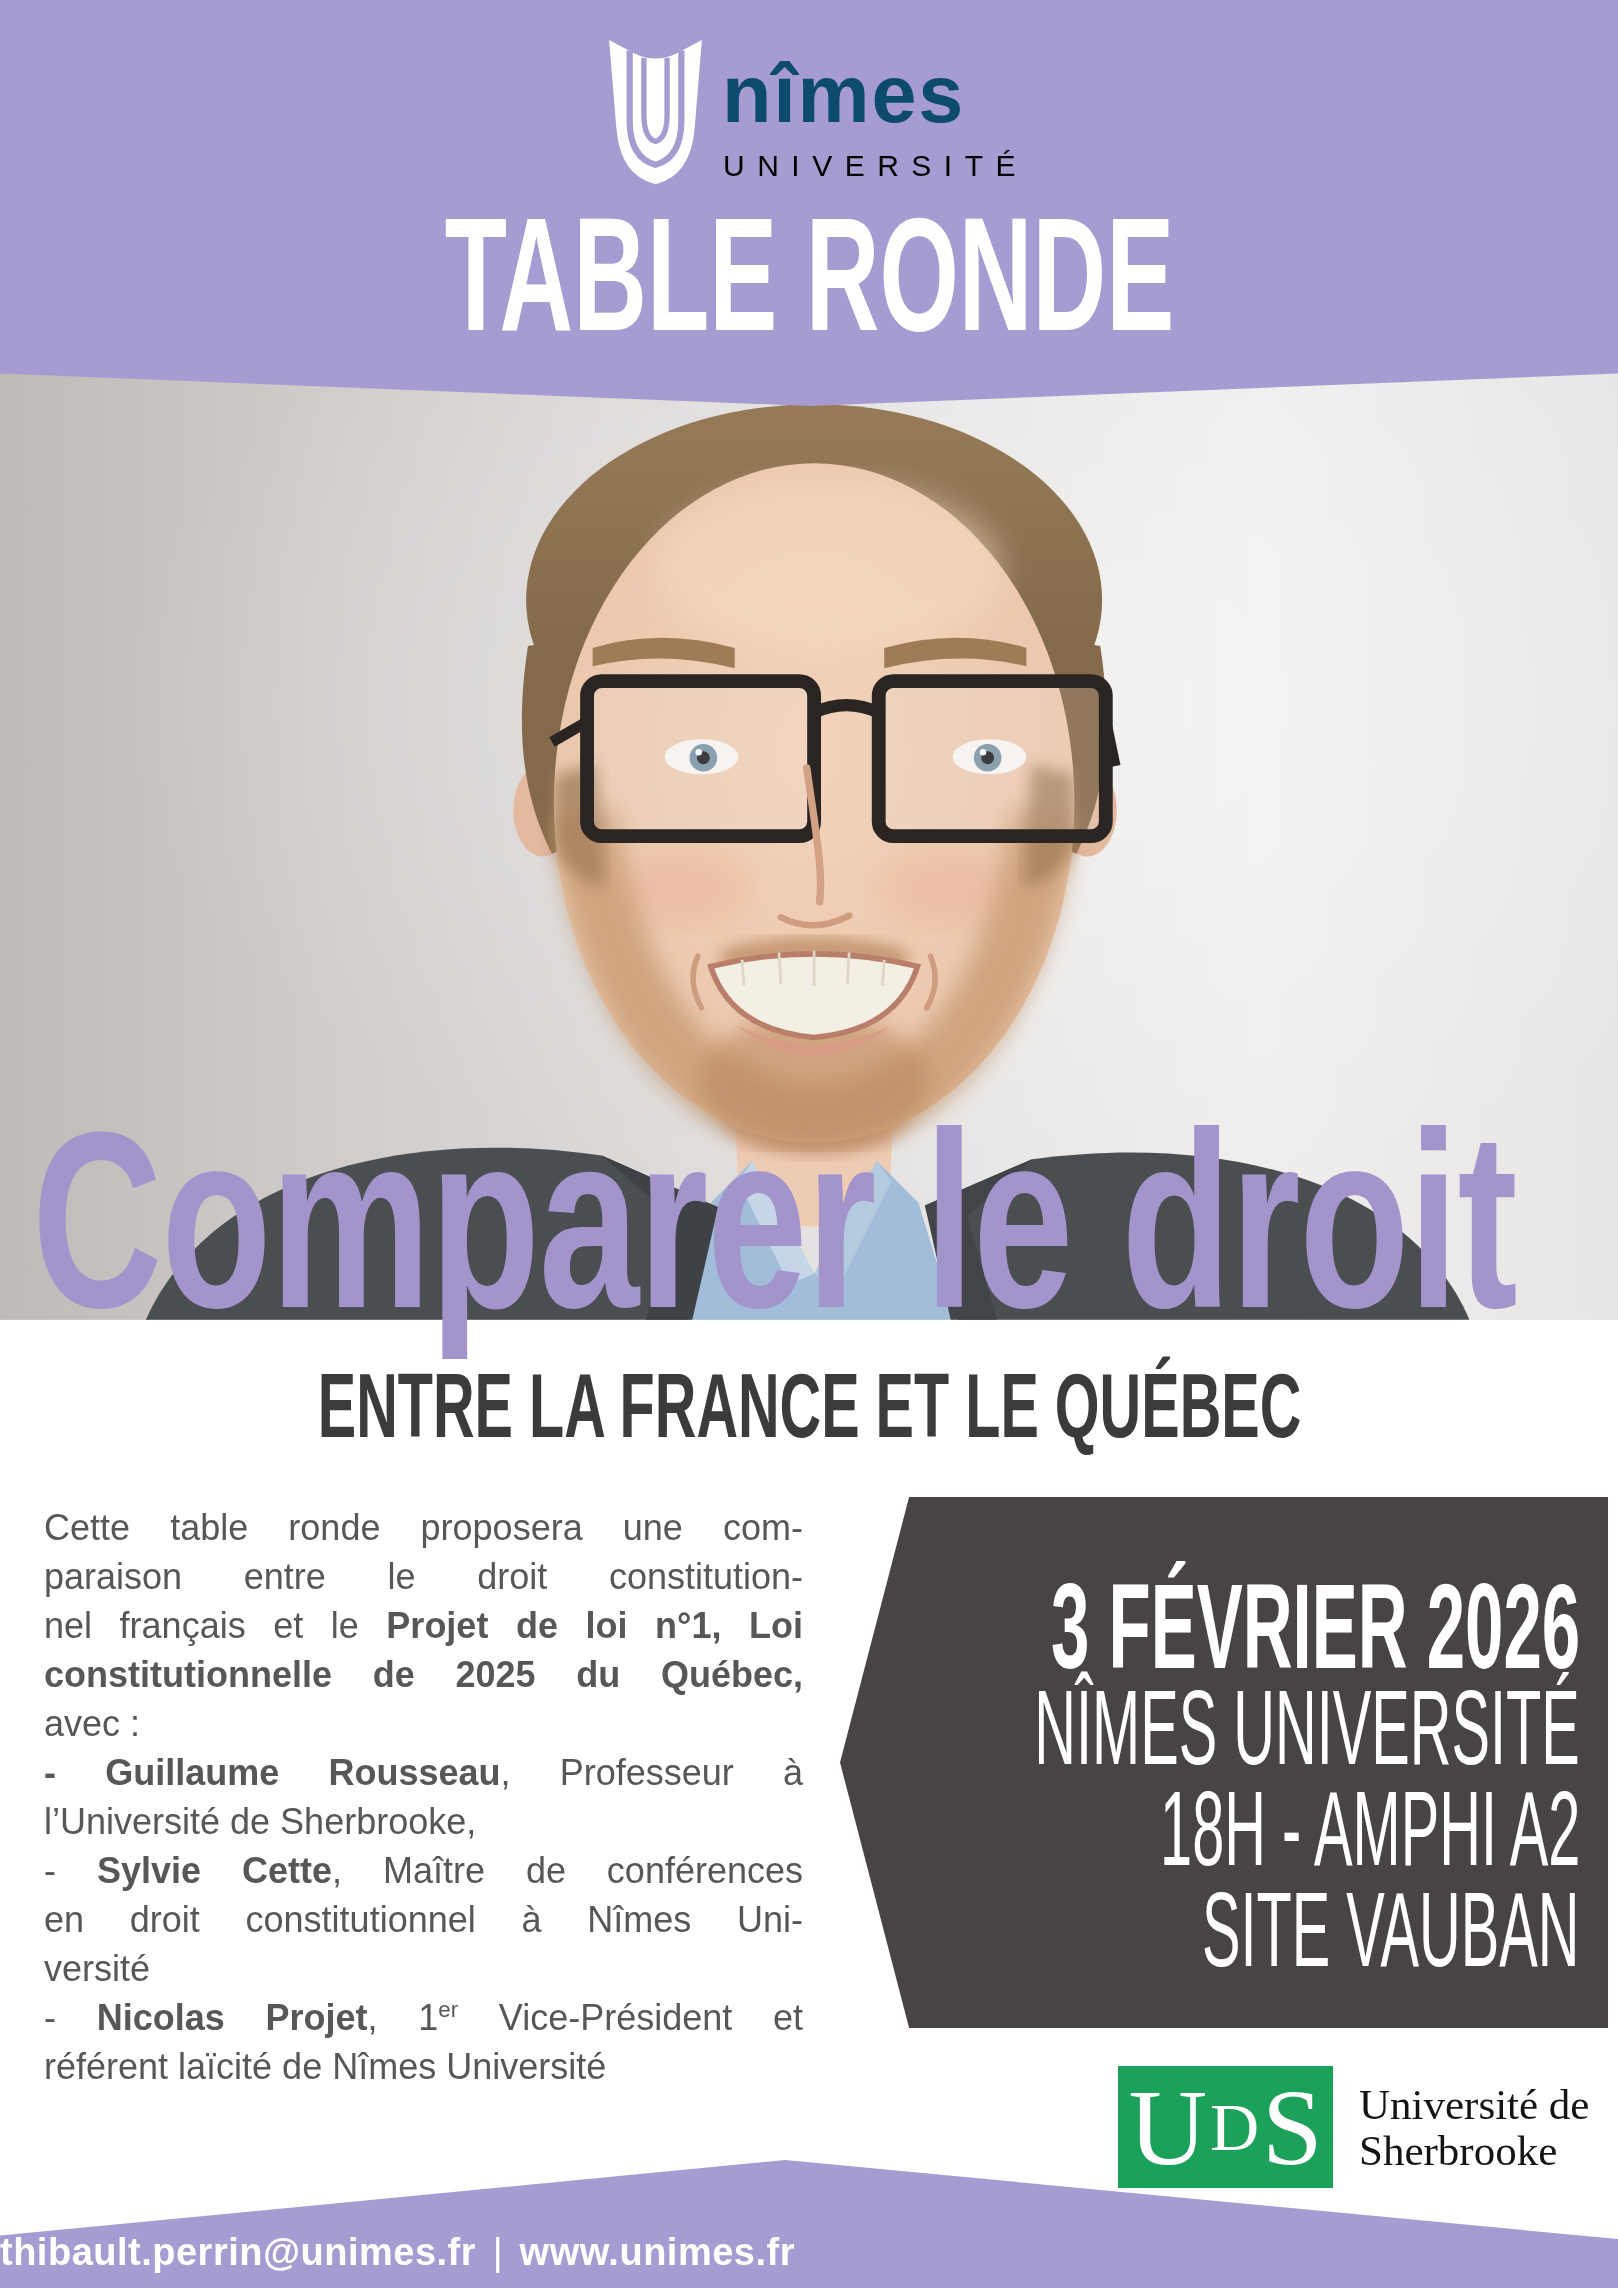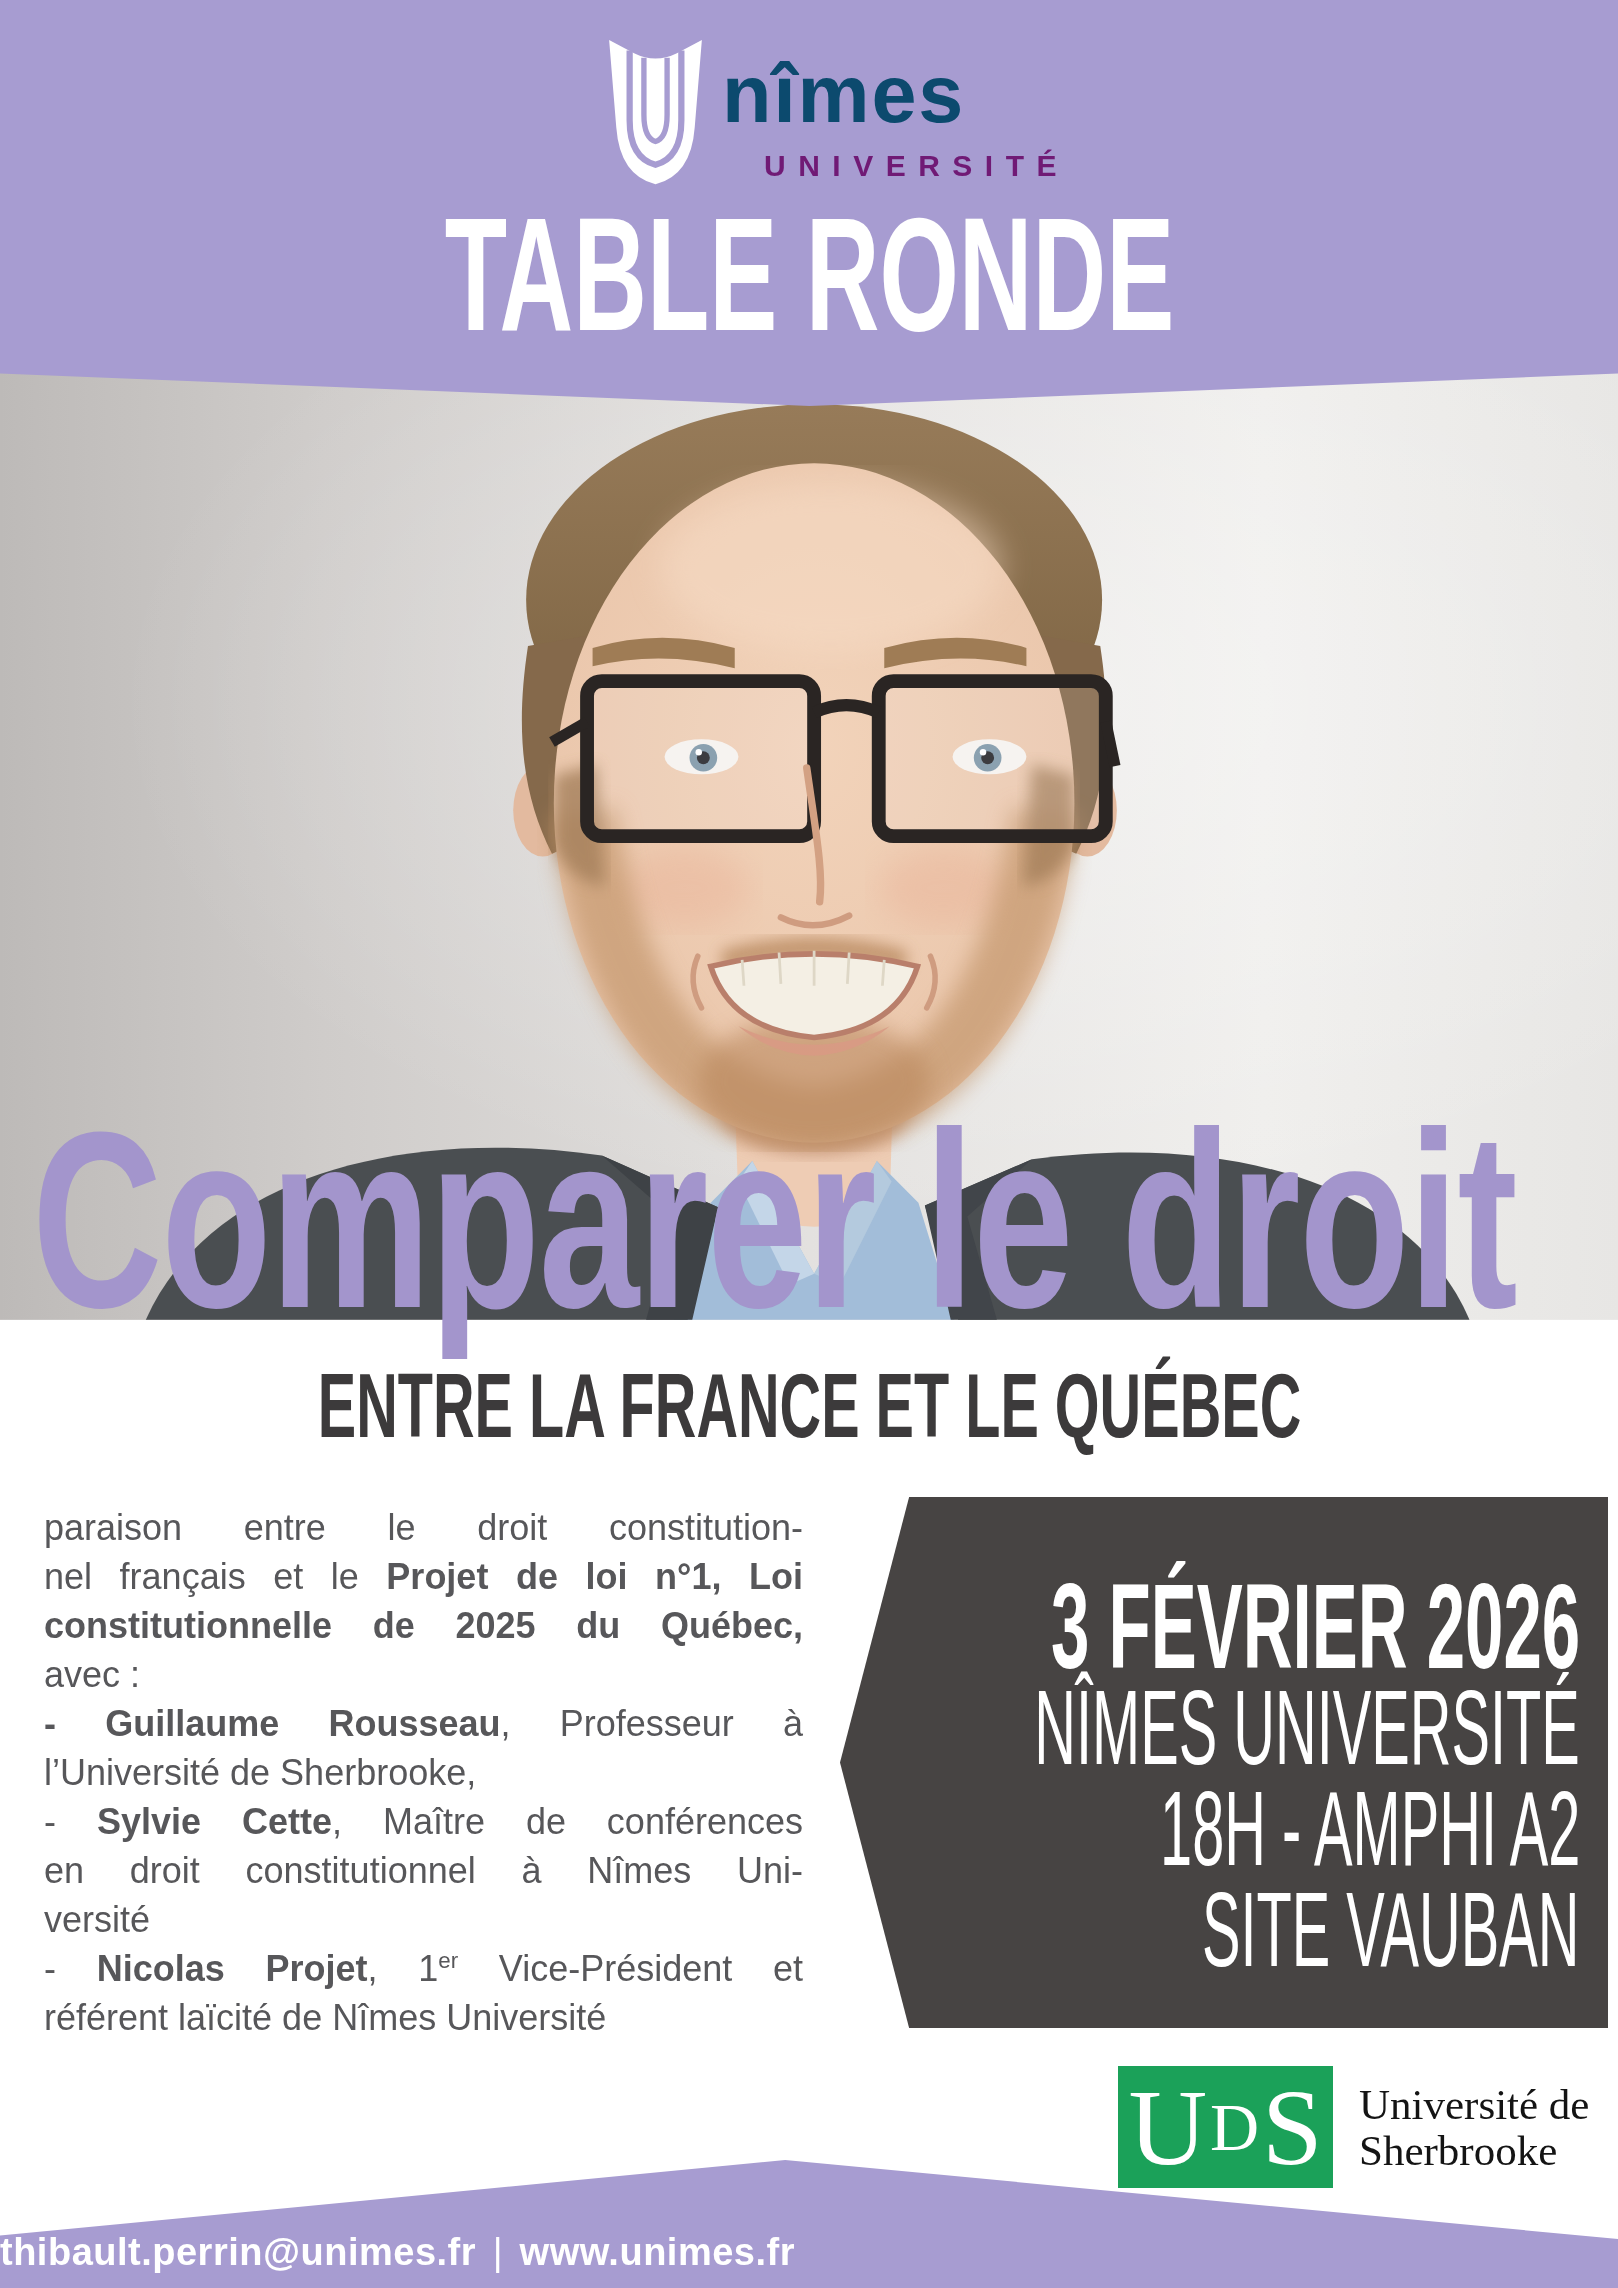--- a/index.html
+++ b/index.html
@@ -15,22 +15,22 @@
     position:absolute; left:0; top:0; width:1619px; height:406px; z-index:3;
     background:var(--c-purple);
     clip-path:polygon(0 0,100% 0,100% 92%,50% 100%,0 92%);
   }
   .logo-mark{position:absolute; left:602px; top:39px; width:107px; height:148px;}
   .logo-name{
     position:absolute; left:722px; top:54px; font-size:81px; font-weight:bold;
     color:#0c4a6e; letter-spacing:1.8px; line-height:1;
   }
   .logo-sub{
-    position:absolute; left:764px; top:151px; font-size:30px; font-weight:bold;
-    color:#701a75; letter-spacing:12.5px; line-height:1;
+    position:absolute; left:723px; top:151px; font-size:30px; font-weight:normal;
+    color:#000000; letter-spacing:12.5px; line-height:1;
   }
   .band-title{
     position:absolute; left:0; right:0; top:193px; text-align:center;
     font-size:162px; font-weight:bold; color:#fff; line-height:1;
     transform:scaleX(0.63); transform-origin:center; white-space:nowrap;
   }
   
   .hero-title{
     position:absolute; left:32px; top:1095px; z-index:2;
     font-size:251px; font-weight:bold; color:var(--c-purple-title);
@@ -204,20 +204,21 @@
       <path d="M 47,20 L 47,84 Q 47,110 60,114 Q 73,110 73,84 L 73,20" stroke="#a79cd1" stroke-width="6" fill="none"></path>
     </svg>
     <div class="logo-name">nîmes</div>
     <div class="logo-sub">UNIVERSITÉ</div>
     <div class="band-title">TABLE RONDE</div>
   </div>
 
   <div class="hero-subtitle">ENTRE LA FRANCE ET LE QUÉBEC</div>
 
   <div class="body-text">
+      <div class="bline just"><span>Cette table ronde proposera une com-</span></div>
       <div class="bline just"><span>paraison entre le droit constitution-</span></div>
       <div class="bline just"><span>nel français et le </span><span class="b">Projet de loi n°1, Loi</span></div>
       <div class="bline just"><span class="b">constitutionnelle de 2025 du Québec,</span></div>
       <div class="bline"><span>avec :</span></div>
       <div class="bline just"><span class="b">- </span><span class="b">Guillaume Rousseau</span><span>, Professeur à</span></div>
       <div class="bline"><span>l’Université de Sherbrooke,</span></div>
       <div class="bline just"><span>- </span><span class="b">Sylvie Cette</span><span>, Maître de conférences</span></div>
       <div class="bline just"><span>en droit constitutionnel à Nîmes Uni-</span></div>
       <div class="bline"><span>versité</span></div>
       <div class="bline just"><span>- </span><span class="b">Nicolas Projet</span><span>, 1</span><sup>er</sup><span> Vice-Président et</span></div>

